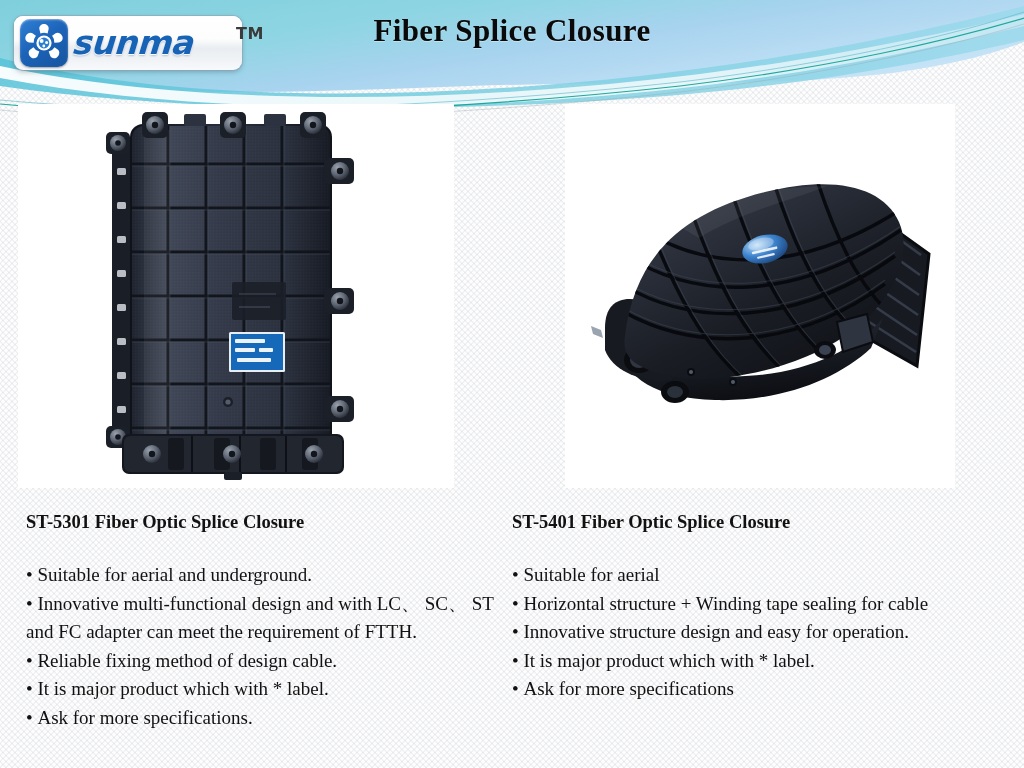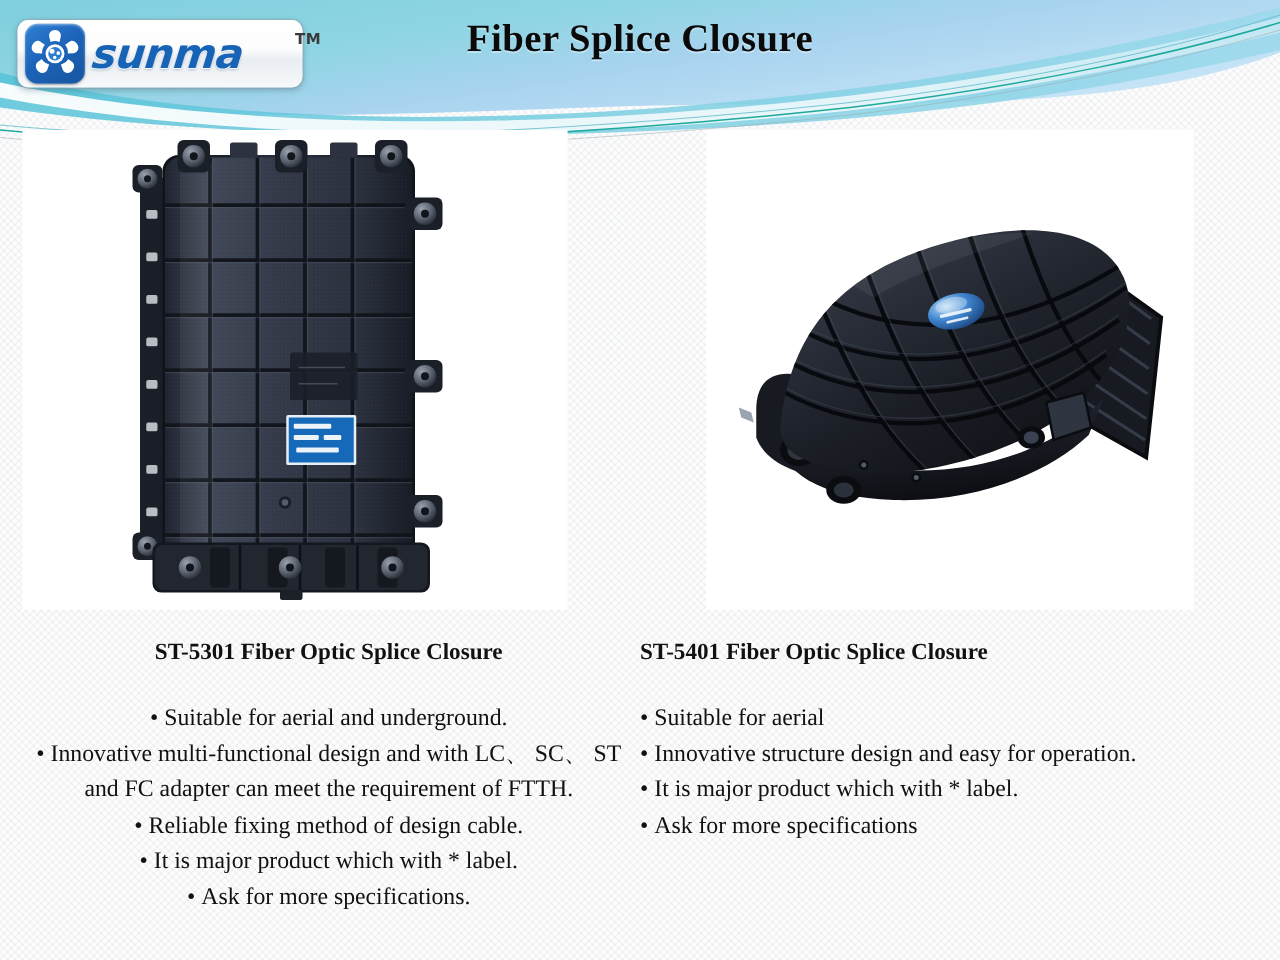--- a/index.html
+++ b/index.html
@@ -94,21 +94,21 @@
     font-size: 33px;
     letter-spacing: -0.5px;
     color: #1763b6;
     text-shadow: 0 1px 0 rgba(255,255,255,0.9), 0 2px 2px rgba(20,60,120,0.25);
     transform: skewX(-6deg);
   }
   .logo-tm {
     position: absolute;
     left: 222px; top: 8px;
     font-family: "DejaVu Sans", "Liberation Sans", sans-serif;
-    font-size: 12px;
+    font-size: 16px;
     font-weight: bold;
     color: #3a3a3a;
     letter-spacing: 0.5px;
   }
 
   
   .photo-panel {
     position: absolute;
     background: #ffffff;
     overflow: hidden;
@@ -116,21 +116,21 @@
   #photo-left  { left: 18px;  top: 104px; width: 436px; height: 384px; }
   #photo-right { left: 565px; top: 104px; width: 390px; height: 384px; }
   .photo-panel svg { display:block; width:100%; height:100%; }
 
   
   .col {
     position: absolute;
     top: 512px;
     width: 498px;
   }
-  #col-left  { left: 14px; text-align: center;  }
+  #col-left  { left: 26px;  }
   #col-right { left: 512px; }
 
   .prod-title {
     font-family: "Liberation Serif", "DejaVu Serif", serif;
     font-weight: bold;
     font-size: 18.5px;
     color: #111111;
     margin: 0 0 28px 0;
     line-height: 1.15;
   }
@@ -500,19 +500,20 @@
       <li>Reliable fixing method of design cable.</li>
       <li>It is major product which with * label.</li>
       <li>Ask for more specifications.</li>
     </ul>
   </div>
 
   <div class="col" id="col-right">
     <div class="prod-title">ST-5401 Fiber Optic Splice Closure</div>
     <ul class="bullets">
       <li class="nojust">Suitable for aerial</li>
+      <li>Horizontal structure + Winding tape sealing for cable</li>
       <li>Innovative structure design and easy for operation.</li>
       <li class="nojust">It is major product which with * label.</li>
       <li class="nojust">Ask for more specifications</li>
     </ul>
   </div>
 
 </div>
 
 </body></html>

